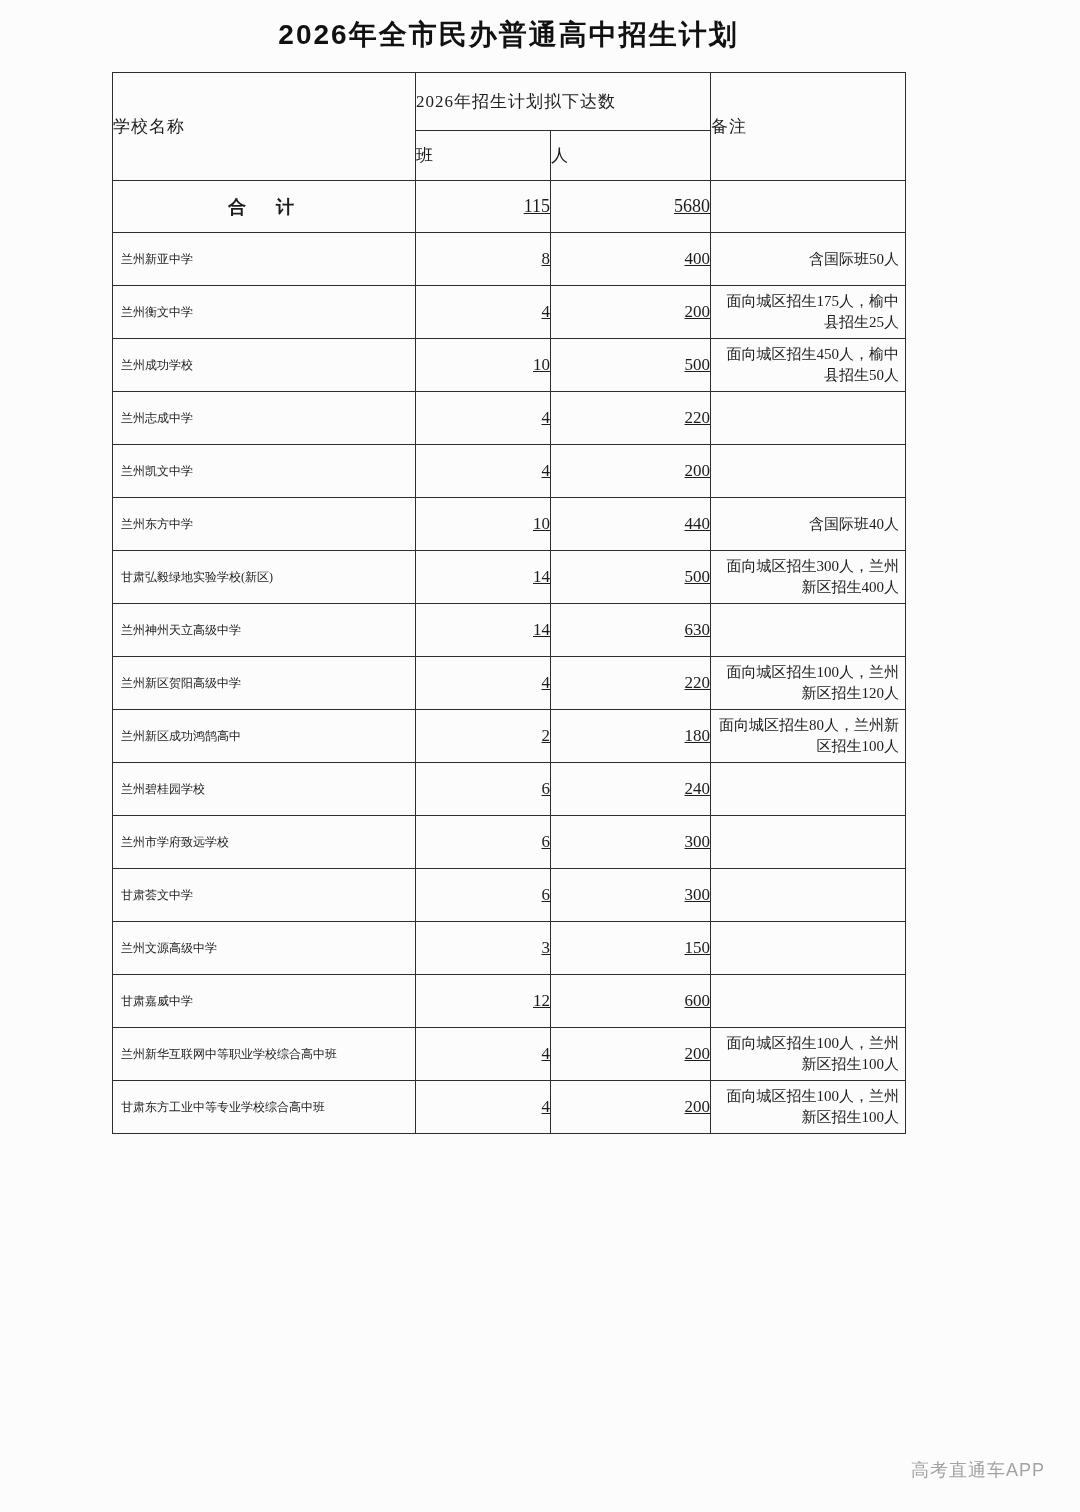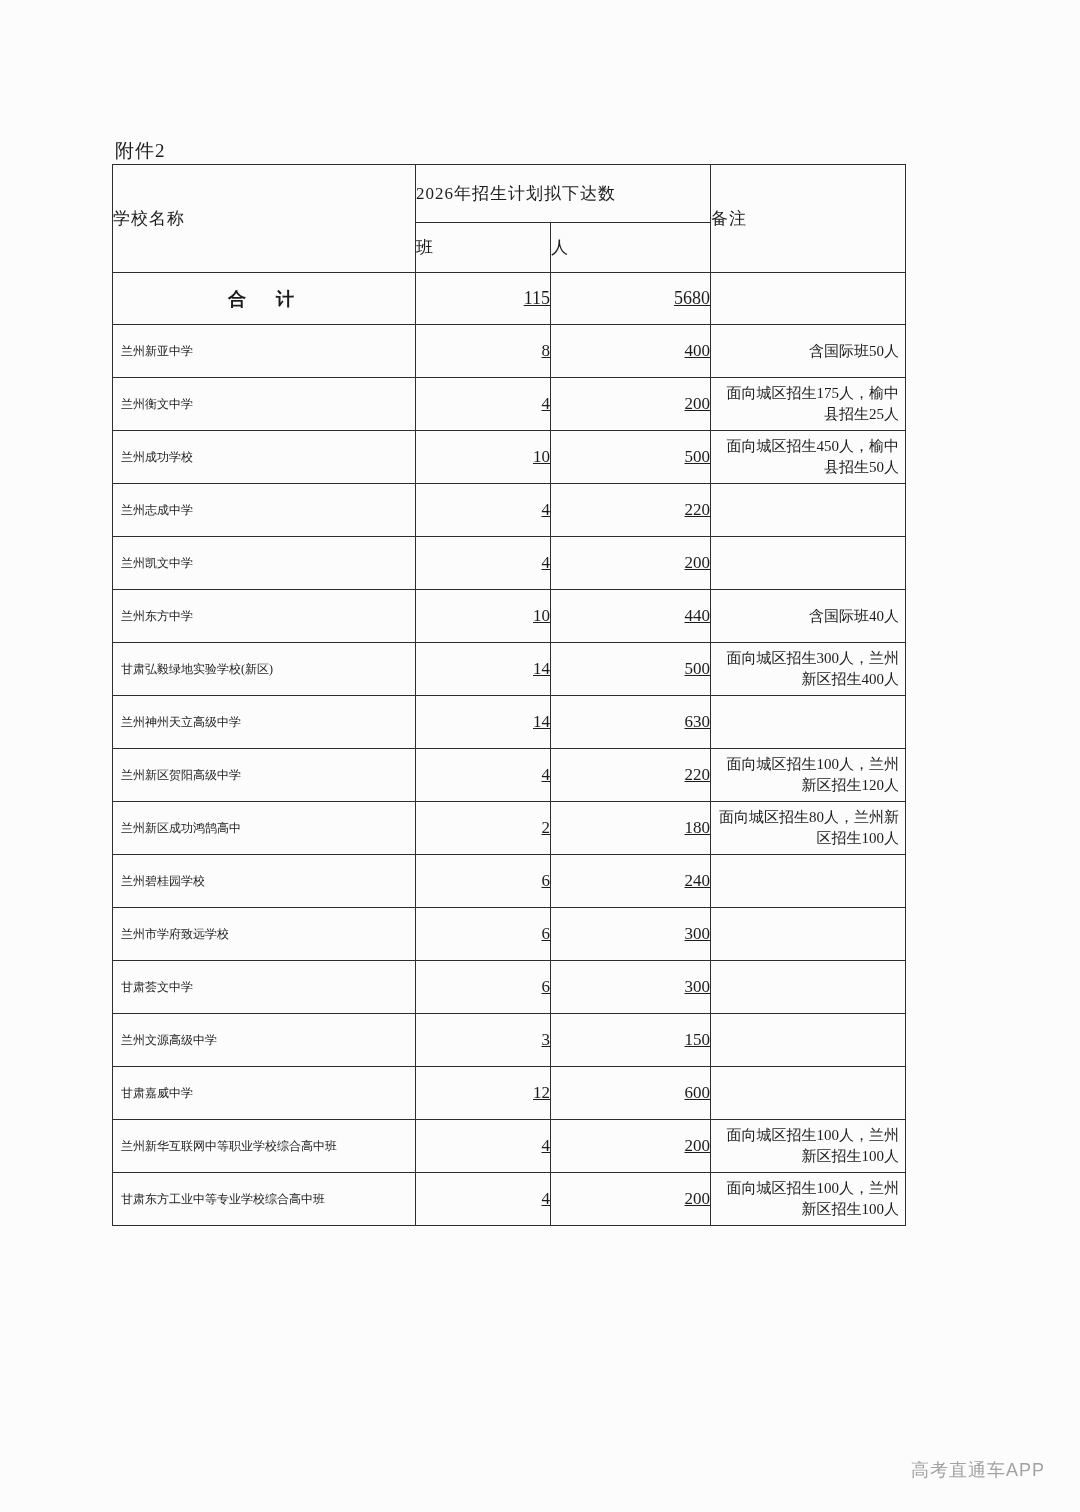--- a/index.html
+++ b/index.html
@@ -87,22 +87,22 @@
     color: #a3a3a3;
     letter-spacing: 1px;
     text-align: right;
   }
 </style>
 </head>
 <body>
 
 <div class="page">
 
-  <div class="attachment">附件2</div>
-
+
+  <h1 class="title">2026年全市民办普通高中招生计划</h1>
 
   <table class="plan-table">
     <colgroup>
       <col class="col-school">
       <col class="col-classes">
       <col class="col-students">
       <col class="col-remarks">
     </colgroup>
     <thead>
       <tr class="h1">

